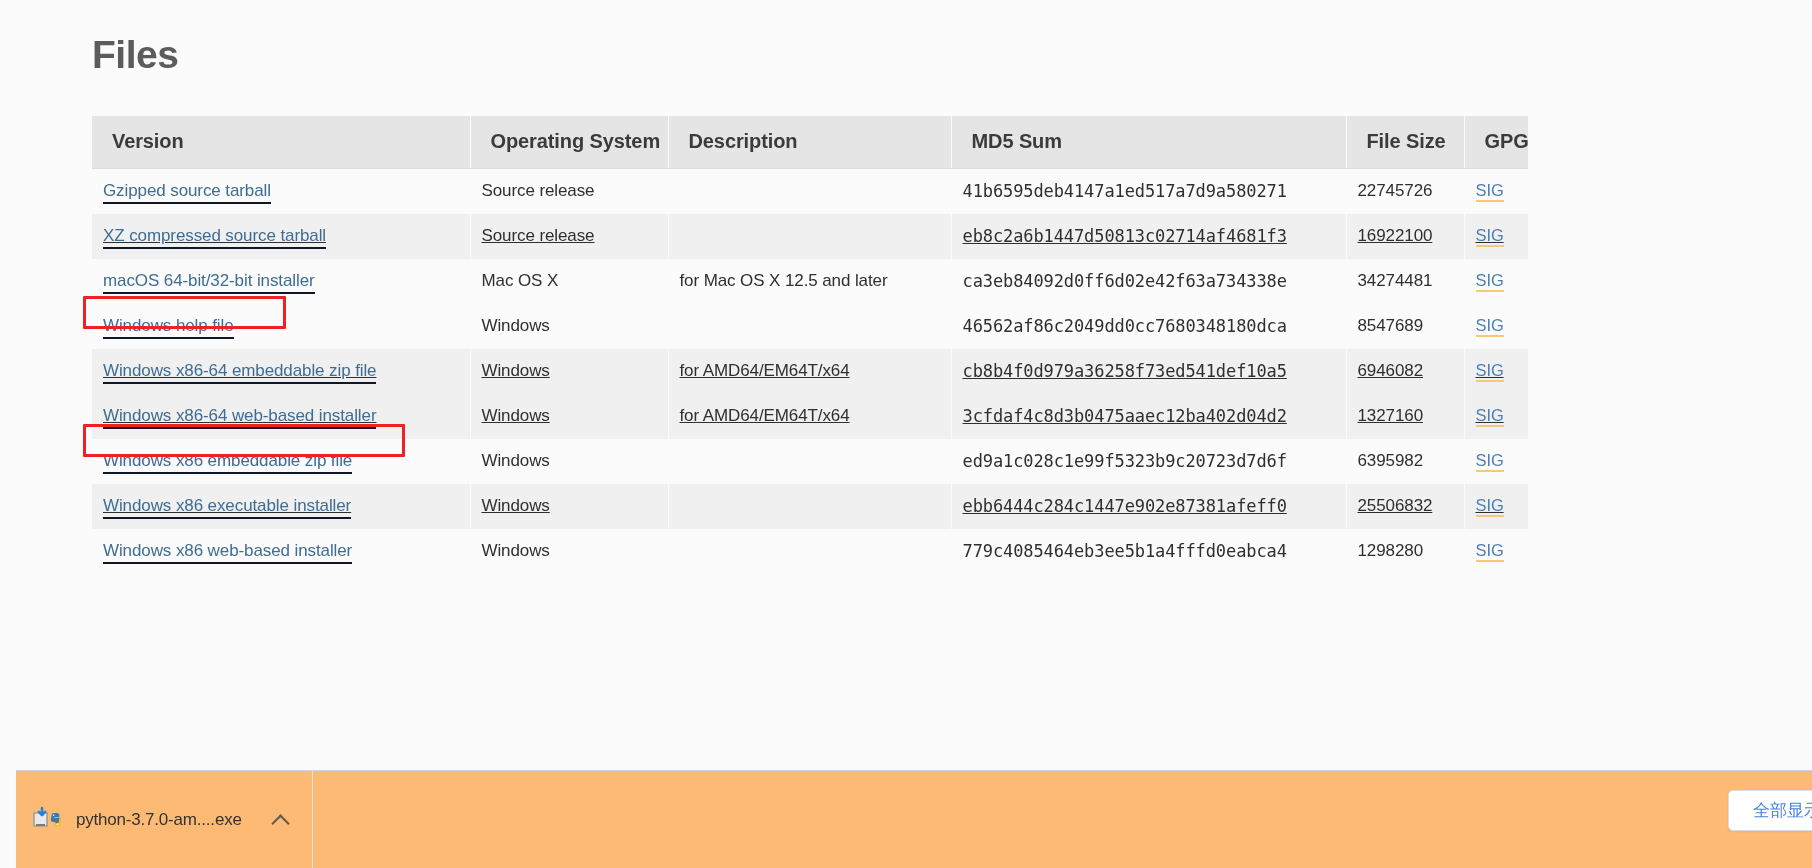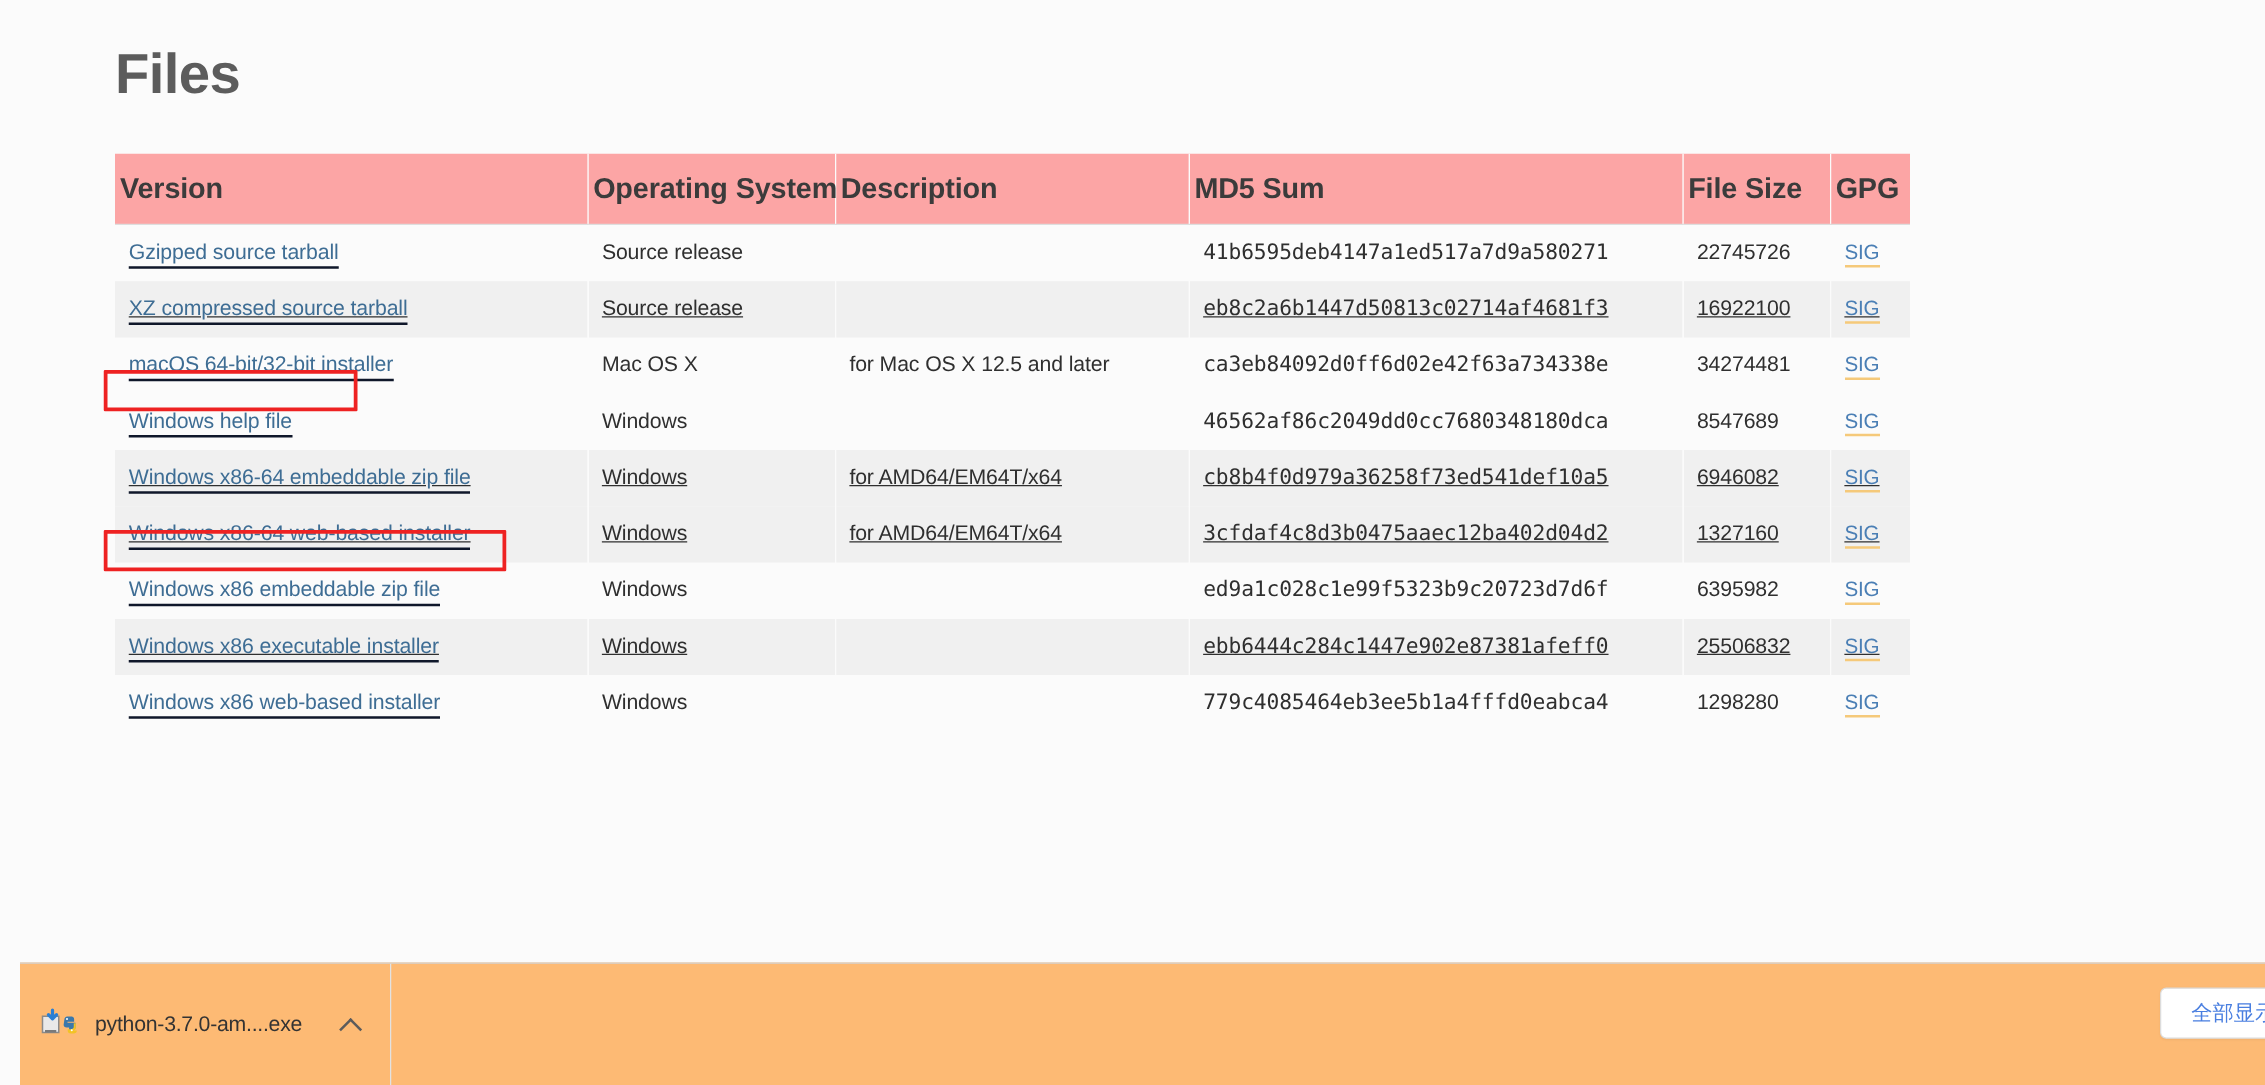--- a/index.html
+++ b/index.html
@@ -18,21 +18,21 @@
     height: 868px;
     background: #fbfbfb;
   }
 
   
   .content {
     padding: 0 0 0 92px;
   }
 
   .page-title {
-    font-size: 45px;
+    font-size: 39px;
     font-weight: bold;
     color: #5c5c5c;
     letter-spacing: -0.5px;
     margin: 0;
     padding-top: 32px;
     line-height: 1.2;
   }
 
   .table-wrap {
     margin-top: 37px;
@@ -47,26 +47,26 @@
   }
 
   table.files col.c-version  { width: 378px; }
   table.files col.c-os       { width: 198px; }
   table.files col.c-desc     { width: 283px; }
   table.files col.c-md5      { width: 395px; }
   table.files col.c-size     { width: 118px; }
   table.files col.c-gpg      { width: 64px; }
 
   table.files thead th {
-    background: #fca5a5;
+    background: #e5e5e5;
     text-align: left;
-    font-size: 23px;
+    font-size: 20px;
     font-weight: bold;
     color: #3b3b3b;
-    padding: 14px 0 15px 4px;
+    padding: 14px 0 15px 20px;
     border-bottom: 1px solid #dedede;
     border-right: 1px solid #fbfbfb;
     white-space: nowrap;
     letter-spacing: -0.1px;
   }
   table.files thead th:last-child { border-right: none; }
 
   table.files tbody td {
     font-size: 17px;
     color: #2f2f2f;

